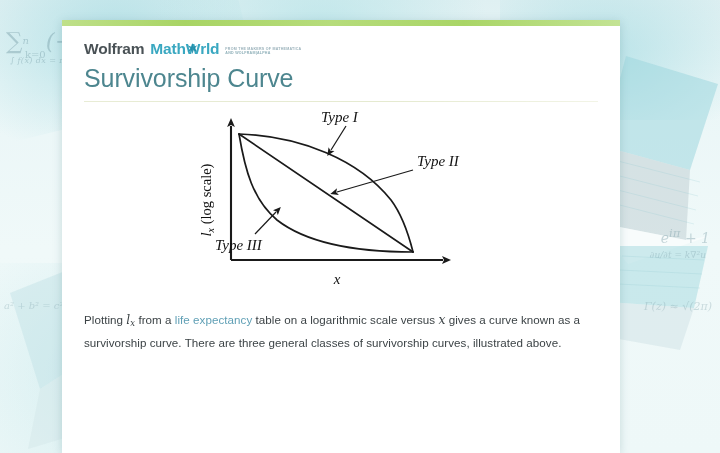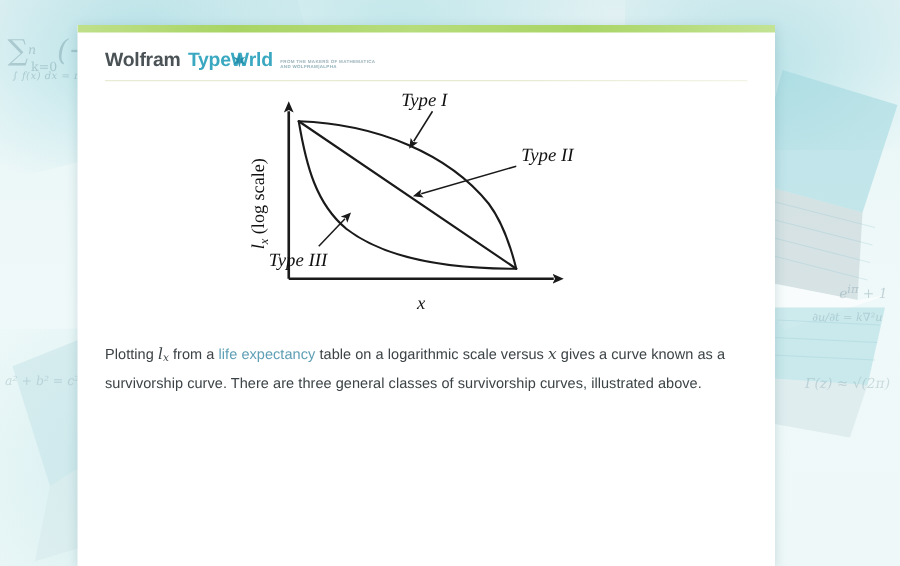--- a/index.html
+++ b/index.html
@@ -49,21 +49,21 @@
     font-style: italic;
     color: rgba(110,150,160,.40);
     white-space: nowrap;
     pointer-events: none;
     user-select: none;
   }
   .f-sigma { left: 6px; top: 28px; font-size: 23px; }
   .f-sigma .sub { font-size: 10px; font-style: normal; vertical-align: -9px; margin-left:-4px;}
   .f-sigma .sup { font-size: 10px; vertical-align: 5px; }
   .f-small1 { left: 10px; top: 56px; font-size: 8px; letter-spacing:.4px;}
-  .f-right1 { right: 10px; top: 226px; font-size: 11px; color: rgba(120,155,165,.40); text-align: center; }
+  .f-right1 { right: 10px; top: 226px; font-size: 14px; color: rgba(120,155,165,.40); text-align: center; }
   .f-right2 { right: 14px; top: 250px; font-size: 9px; color: rgba(120,155,165,.35); }
   .f-right3 { right: 8px; top: 300px; font-size: 11px; color: rgba(120,155,165,.32); }
   .f-left2  { left: 4px; top: 300px; font-size: 10px; color: rgba(120,155,165,.30); }
 
   
   #card {
     position: absolute;
     left: 62px; top: 20px;
     width: 558px; height: 433px;
     background: #ffffff;
@@ -196,29 +196,30 @@
   </div>
 
   <div id="card">
 
     <div id="card-topbar"></div>
 
     <div id="card-inner">
 
       <div id="logo-row">
         <span class="logo-wolfram">Wolfram</span>
-          <span class="logo-math"><span>Type</span><span class="spiky"><span>W</span><svg class="logo-star" viewBox="0 0 20 20">
+          <span class="logo-math"><span>Math</span><span class="spiky"><span>W</span><svg class="logo-star" viewBox="0 0 20 20">
               <polygon points="10,0 12,7 19,4 14,10 19,16 12,13 10,20 8,13 1,16 6,10 1,4 8,7" fill="#1f8ca8" opacity=".9"></polygon>
           </svg></span><span>rld</span></span>
         <span id="logo-tagline">
           <span class="tl1">FROM THE MAKERS OF MATHEMATICA</span><br>
           <span class="tl2">AND WOLFRAM|ALPHA</span>
         </span>
       </div>
 
+      <h1 id="page-title">Survivorship Curve</h1>
       <div id="title-rule"></div>
 
       <div id="figure">
         <svg width="300" height="185" viewBox="0 0 300 185">
           <defs>
             <marker id="arrh" markerWidth="9" markerHeight="9" refX="1" refY="4.5" orient="auto" markerUnits="userSpaceOnUse">
               <polygon points="0,0.6 9,4.5 0,8.4 2,4.5" fill="#1a1a1a"></polygon>
             </marker>
             <marker id="arrh2" markerWidth="8" markerHeight="8" refX="1" refY="4" orient="auto" markerUnits="userSpaceOnUse">
               <polygon points="0,0.5 8,4 0,7.5 1.8,4" fill="#1a1a1a"></polygon>

